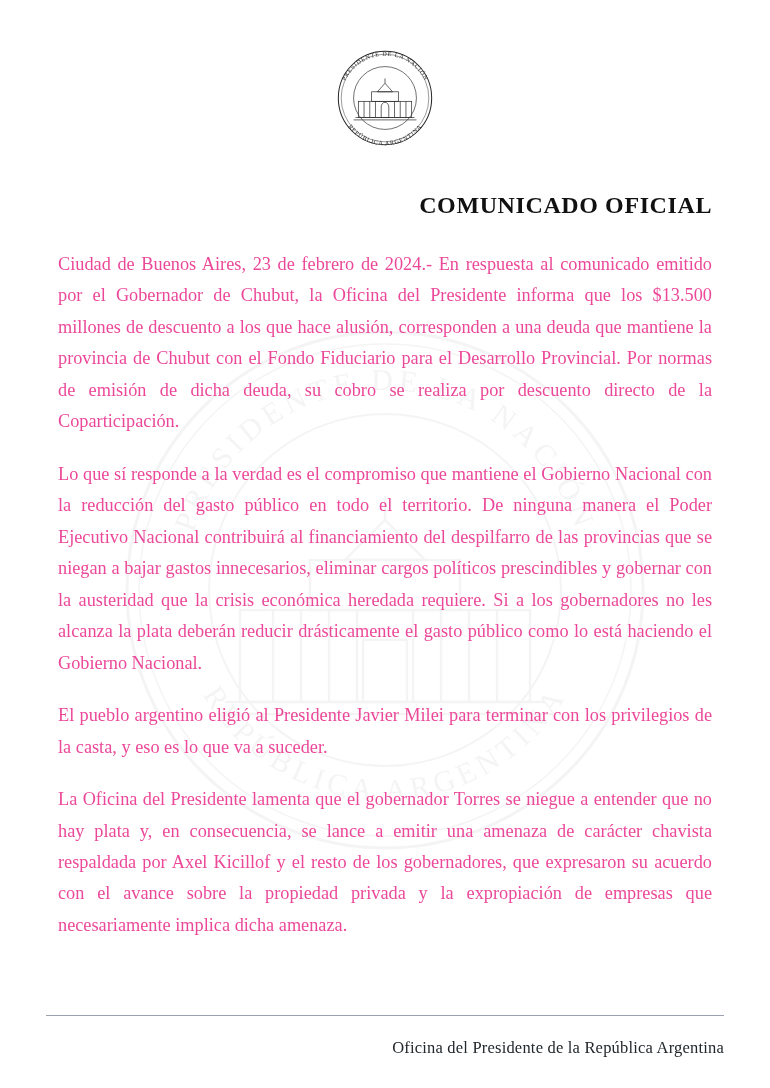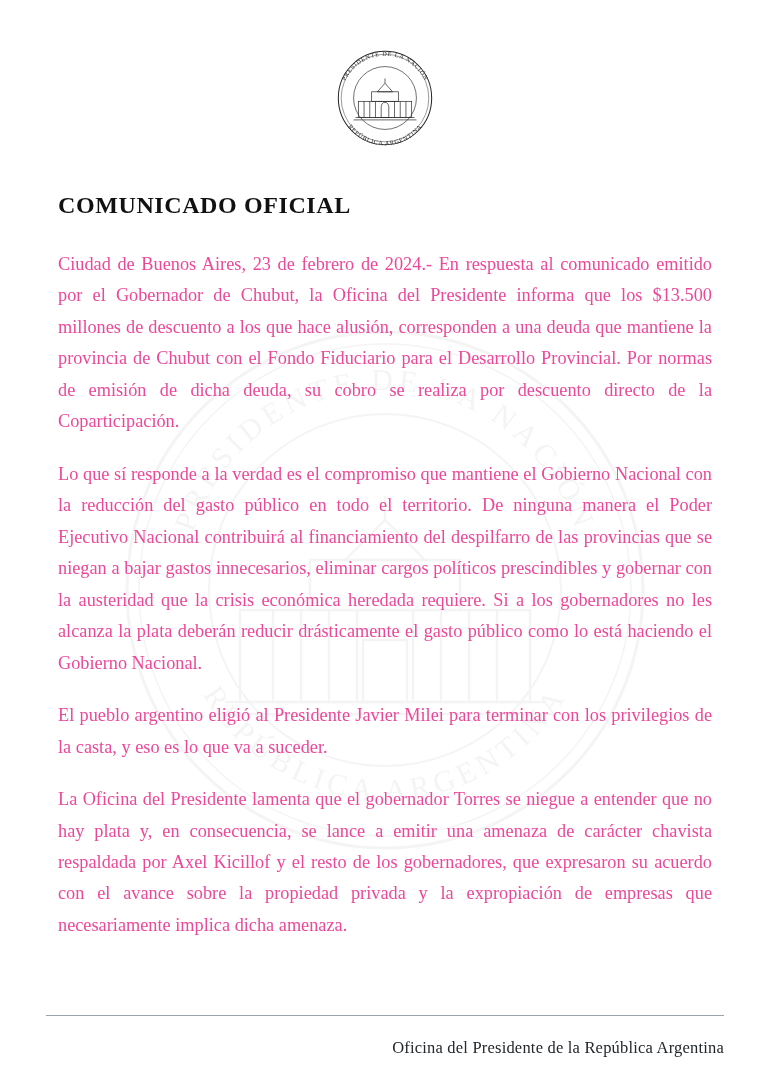--- a/index.html
+++ b/index.html
@@ -42,21 +42,21 @@
     display: flex;
     justify-content: center;
     padding-top: 48px;
   }
   .crest {
     width: 118px;
     height: 100px;
   }
 
   .doc-title {
-    text-align: left;
+    text-align: right;
     font-family: "Liberation Serif", serif;
     font-weight: bold;
     font-size: 24px;
     letter-spacing: 0.6px;
     margin: 44px 0 0 0;
     color: #111111;
   }
 
   .body-copy {
     margin-top: 30px;

